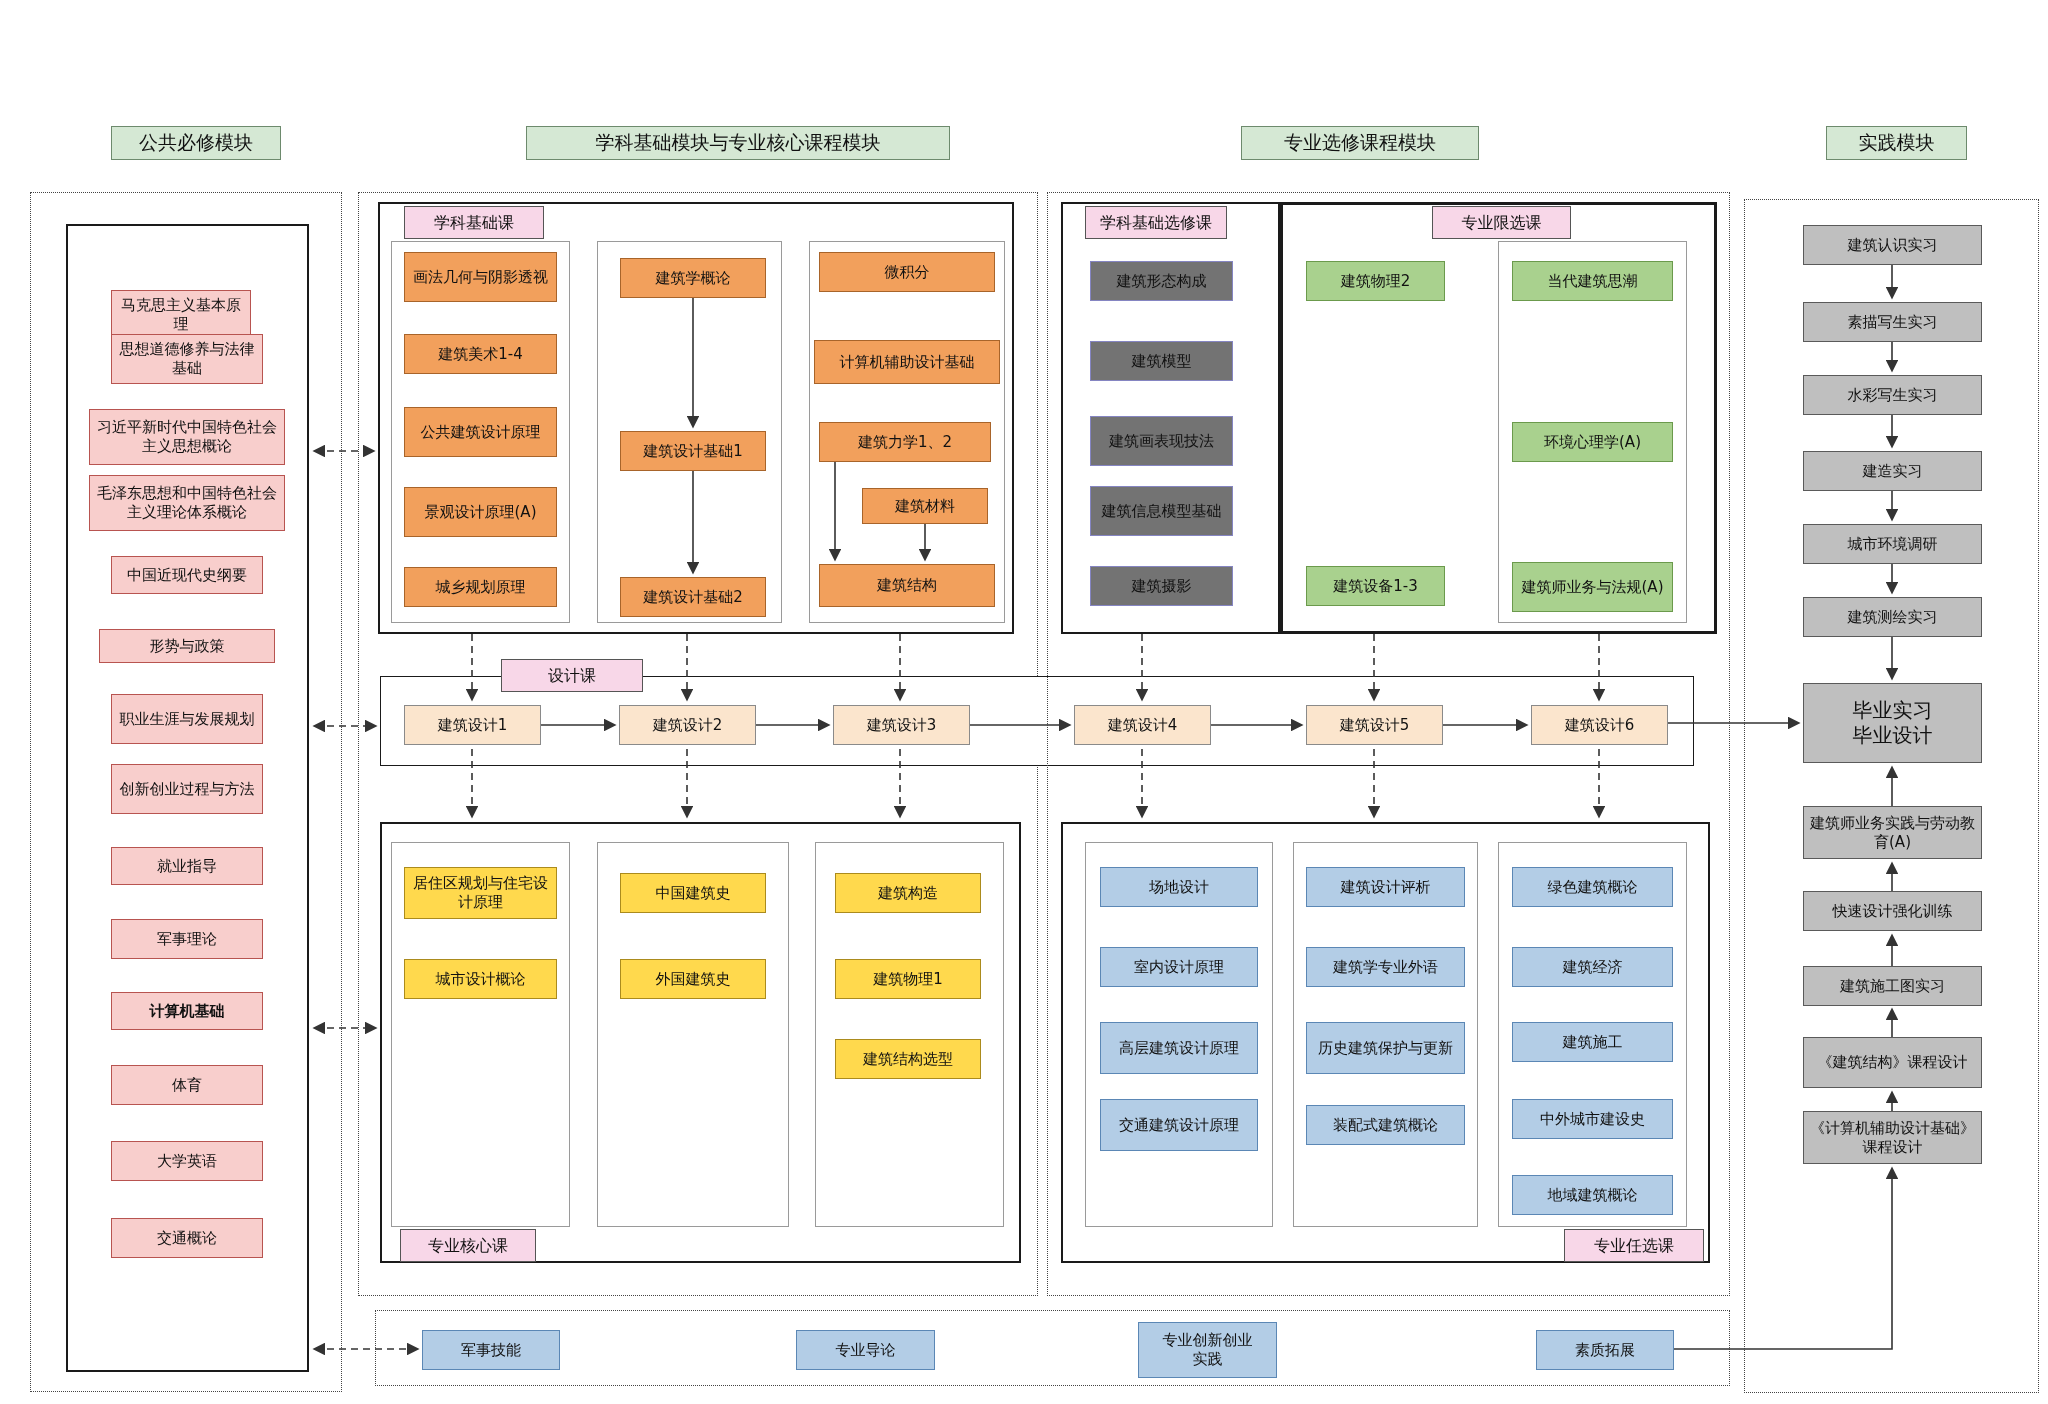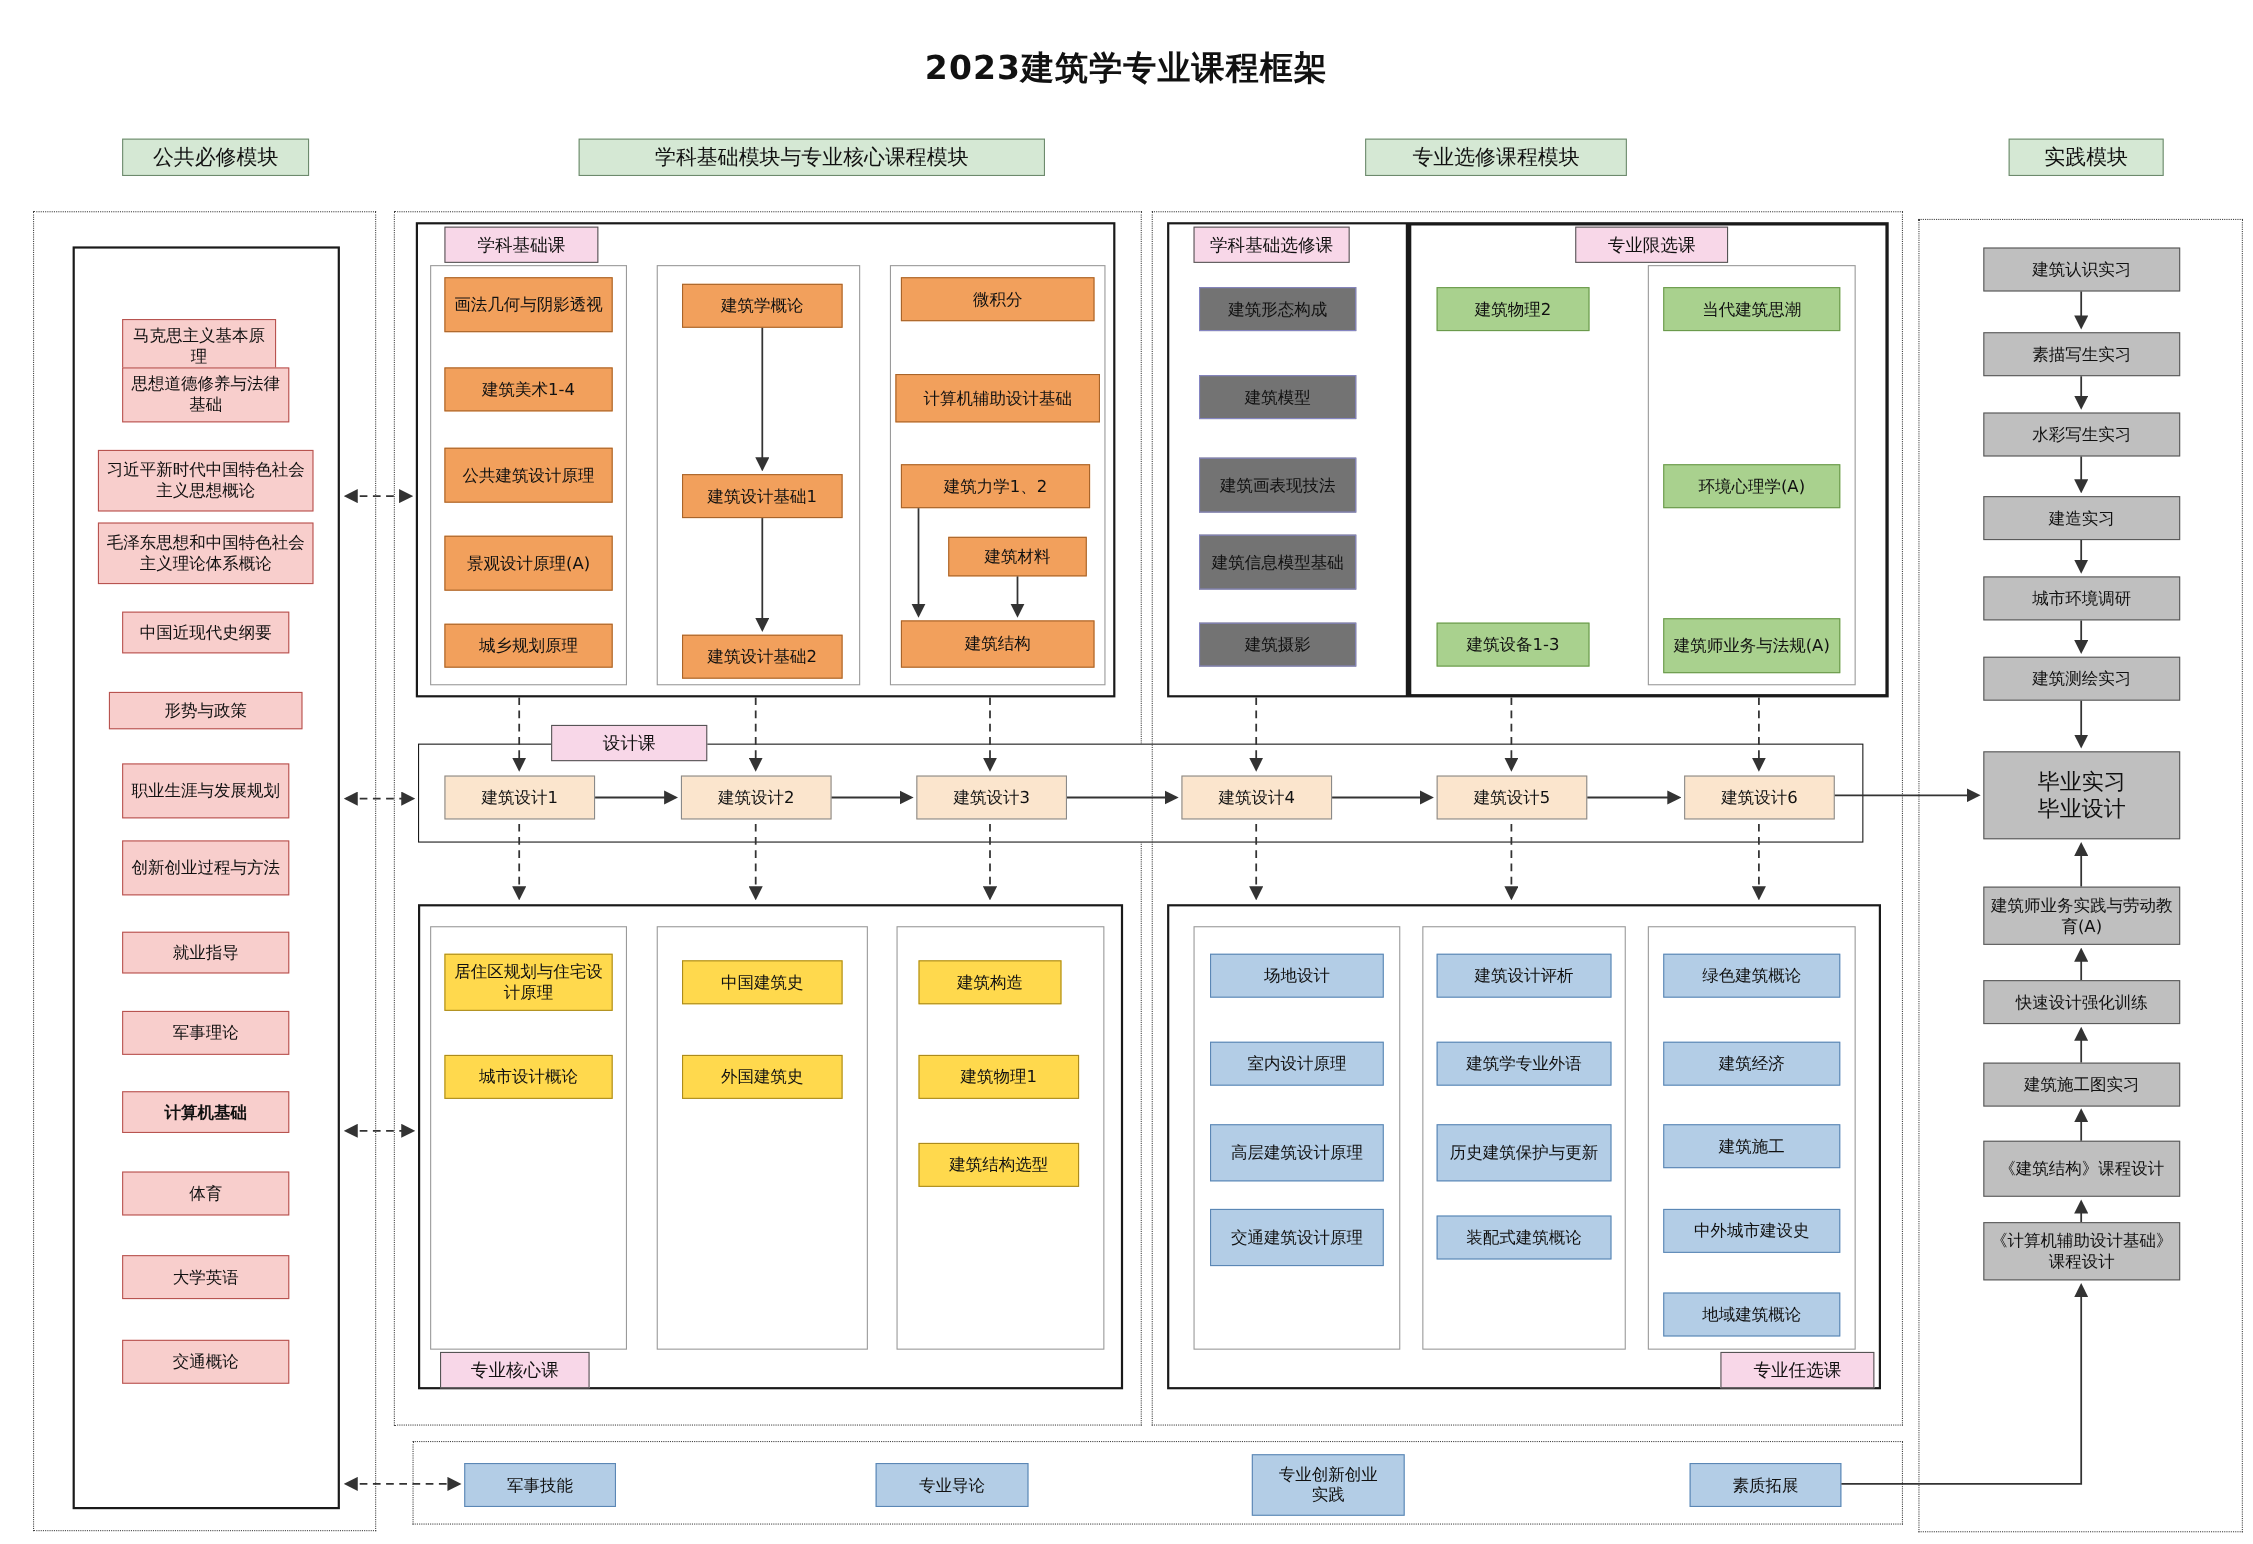--- a/index.html
+++ b/index.html
@@ -28,21 +28,20 @@
   .gray   { background:#bfbfbf; border:1.5px solid #5a5a5a; }
   .label  { background:#f8d7e8; border:1px solid #555; font-size:16px; }
   .capstone { font-size:20px; }
   svg.connectors { position:absolute; left:0; top:0; pointer-events:none; }
 </style>
 </head>
 <body>
 
 <div class="canvas">
 
-  <div class="title">2023建筑学专业课程框架</div>
 
   <div class="hdr" style="left:111px;top:126px;width:170px;">公共必修模块</div>
   <div class="hdr" style="left:526px;top:126px;width:424px;">学科基础模块与专业核心课程模块</div>
   <div class="hdr" style="left:1241px;top:126px;width:238px;">专业选修课程模块</div>
   <div class="hdr" style="left:1826px;top:126px;width:141px;">实践模块</div>
 
   <div class="frame-dotted" style="left:30px;top:192px;width:312px;height:1200px;"></div>
   <div class="frame-solid" style="left:66px;top:224px;width:243px;height:1148px;"></div>
 
   <div class="frame-dotted" style="left:358px;top:192px;width:680px;height:1104px;"></div>
@@ -112,21 +111,21 @@
   <div class="node peach" style="left:619px;top:705px;width:137px;height:40px;">建筑设计2</div>
   <div class="node peach" style="left:833px;top:705px;width:137px;height:40px;">建筑设计3</div>
   <div class="node peach" style="left:1074px;top:705px;width:137px;height:40px;">建筑设计4</div>
   <div class="node peach" style="left:1306px;top:705px;width:137px;height:40px;">建筑设计5</div>
   <div class="node peach" style="left:1531px;top:705px;width:137px;height:40px;">建筑设计6</div>
 
   <div class="node yellow" style="left:404px;top:867px;width:153px;height:52px;">居住区规划与住宅设计原理</div>
   <div class="node yellow" style="left:404px;top:959px;width:153px;height:40px;">城市设计概论</div>
   <div class="node yellow" style="left:620px;top:873px;width:146px;height:40px;">中国建筑史</div>
   <div class="node yellow" style="left:620px;top:959px;width:146px;height:40px;">外国建筑史</div>
-  <div class="node yellow" style="left:835px;top:873px;width:130px;height:40px;">建筑构造</div>
+  <div class="node yellow" style="left:835px;top:873px;width:146px;height:40px;">建筑构造</div>
   <div class="node yellow" style="left:835px;top:959px;width:146px;height:40px;">建筑物理1</div>
   <div class="node yellow" style="left:835px;top:1039px;width:146px;height:40px;">建筑结构选型</div>
 
   <div class="node purple" style="left:1090px;top:261px;width:143px;height:40px;">建筑形态构成</div>
   <div class="node purple" style="left:1090px;top:341px;width:143px;height:40px;">建筑模型</div>
   <div class="node purple" style="left:1090px;top:416px;width:143px;height:50px;">建筑画表现技法</div>
   <div class="node purple" style="left:1090px;top:486px;width:143px;height:50px;">建筑信息模型基础</div>
   <div class="node purple" style="left:1090px;top:566px;width:143px;height:40px;">建筑摄影</div>
 
   <div class="node green" style="left:1306px;top:261px;width:139px;height:40px;">建筑物理2</div>

